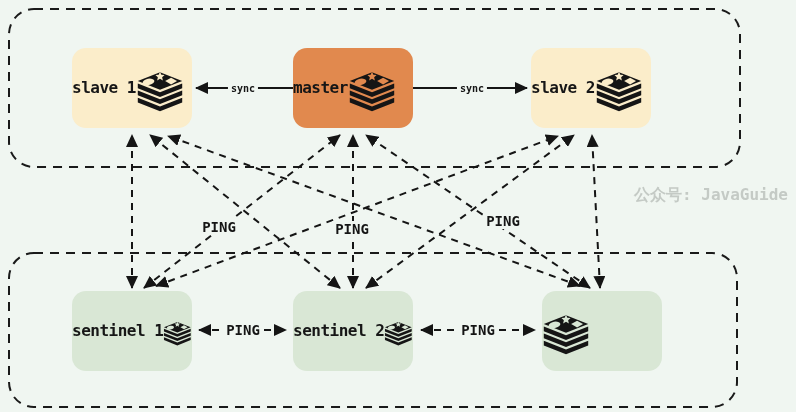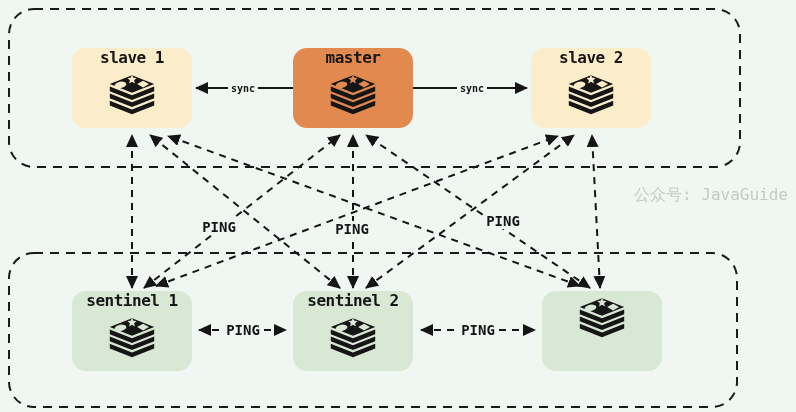--- a/index.html
+++ b/index.html
@@ -5,40 +5,40 @@
   html,body{margin:0;padding:0;}
   body{
     width:796px;height:412px;position:relative;overflow:hidden;
     background:#F0F6F1;
     font-family:"DejaVu Sans Mono","Liberation Mono",monospace;
   }
   #overlay{position:absolute;left:0;top:0;z-index:1;}
   .node{
     position:absolute;width:120px;height:80px;border-radius:14px;
     background:var(--bg);z-index:2;
-    display:flex;flex-direction:column;align-items:center;
+    display:flex;flex-direction:row;align-items:center;
     box-sizing:border-box;
   }
   .node-label{
     font-size:16px;font-weight:600;color:#161616;line-height:20px;
     white-space:nowrap;letter-spacing:-0.5px;
   }
   .node-icon{margin-top:1px;}
   .cut{fill:var(--bg);}
   .body-ink{fill:#151515;}
   .edge-label{
     position:absolute;z-index:3;transform:translate(-50%,-50%);
     background:#F0F6F1;color:#151515;font-weight:600;
     padding:0 3px;white-space:nowrap;
   }
   .lbl-sync{font-size:10px;}
   .lbl-ping{font-size:14px;}
   .watermark{
     position:absolute;right:8px;top:184px;z-index:3;
-    color:#C4CAC5;font-size:16px;line-height:21px;font-weight:400;margin-left:12px;
+    color:#C4CAC5;font-size:16px;line-height:21px;font-weight:700;margin-left:12px;
   }
 </style>
 </head>
 <body>
 
 <svg id="overlay" width="796" height="412" viewBox="0 0 796 412">
   <defs>
     <marker id="ah" markerUnits="userSpaceOnUse" markerWidth="13" markerHeight="12" viewBox="0 0 13 12" refX="12" refY="6" orient="auto-start-reverse">
       <path d="M0,0 L13,6 L0,12 Z" fill="#151515"></path>
     </marker>

